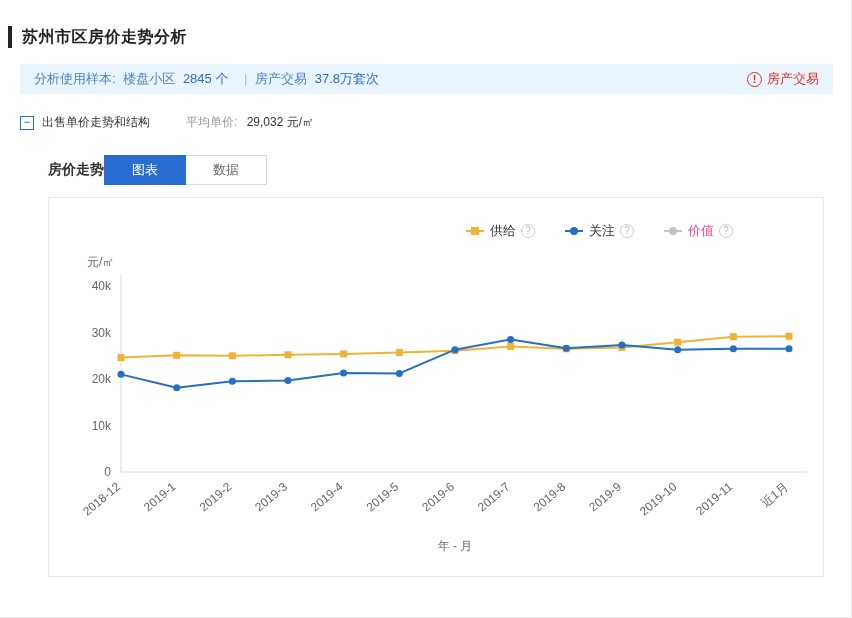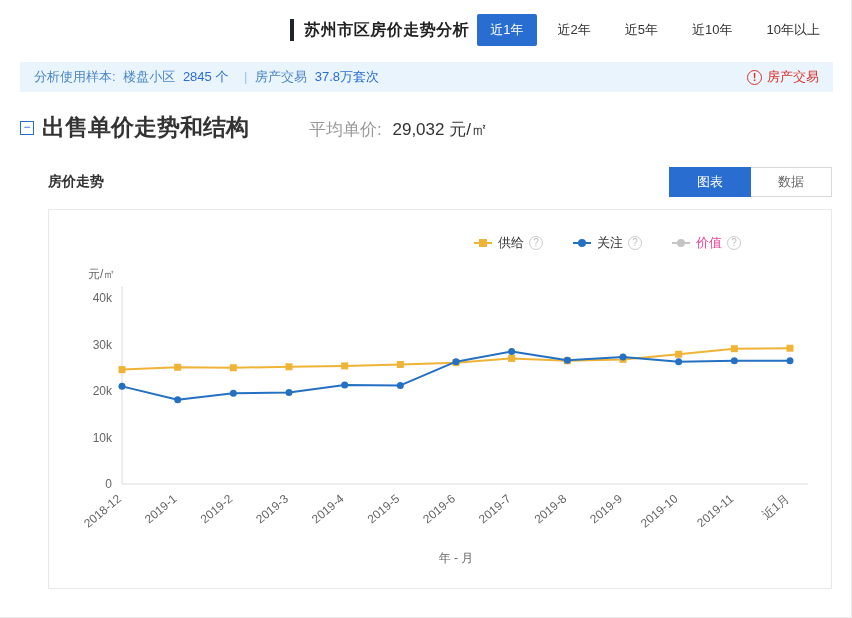--- a/index.html
+++ b/index.html
@@ -4,80 +4,73 @@
 <style>
   *{box-sizing:border-box;margin:0;padding:0}
   html,body{width:852px;height:618px}
   body{
     font-family:"Liberation Sans","DejaVu Sans",sans-serif;
     background:#fff;color:#333;
     border-right:1px solid #e9e9e9;border-bottom:1px solid #e9e9e9;
     overflow:hidden;
   }
   
-  .header{display:flex;justify-content:flex-end;align-items:center;padding:14px 18px 8px 0}
+  .header{display:flex;justify-content:space-between;align-items:center;padding:26px 18px 8px 0}
   .title-wrap{display:flex;align-items:center}
   .accent-bar{width:4px;height:22px;background:#20242c;margin:0 10px 0 8px}
   .page-title{font-size:16px;font-weight:bold;color:#222;letter-spacing:.5px}
   .tabs{display:flex;align-items:center}
   .tab{font-size:13px;color:#333;padding:7px 13px;margin-left:8px;cursor:pointer;border-radius:2px;white-space:nowrap}
   .tab.active{background:#2a6dd0;color:#fff}
   
   .info-bar{margin:8px 18px 0 20px;background:#eaf4fc;display:flex;justify-content:space-between;align-items:center;padding:6px 14px;font-size:13px}
   .info-left span{margin-right:4px}
   .lab{color:#4a86c6}
   .val{color:#2a6dd0}
   .sep{color:#9fc2e2;margin:0 8px}
   .error-link{color:#d9342b;display:flex;align-items:center;cursor:pointer}
   .warn-icon{display:inline-block;width:15px;height:15px;border:1px solid #d9342b;border-radius:50%;
     font-size:11px;line-height:13px;text-align:center;margin-right:5px;font-weight:bold}
   
   .section-header{display:flex;align-items:baseline;padding:20px 18px 0 20px}
   .collapse-box{width:14px;height:14px;border:1px solid #2a6dd0;color:#2a6dd0;font-size:12px;line-height:11px;
     text-align:center;margin-right:8px;cursor:pointer;align-self:center}
-  .section-title{font-size:23px;font-weight:bold;color:#333}
-  .avg-wrap{margin-left:60px;font-size:17px}
+  .section-title{font-size:12px;font-weight:normal;color:#333}
+  .avg-wrap{margin-left:36px;font-size:12px}
   .avg-label{color:#999;margin-right:6px}
   .avg-value{color:#333}
   
-  .trend-row{display:flex;justify-content:space-between;align-items:center;margin:24px 19px 7px 48px}
+  .trend-row{display:flex;justify-content:flex-start;align-items:center;margin:24px 19px 7px 48px}
   .trend-title{font-size:14px;font-weight:bold;color:#333}
   .toggle-group{display:flex}
   .toggle-btn{font-size:13px;padding:5px 27px;border:1px solid #d9d9d9;color:#666;background:#fff;cursor:pointer}
   .toggle-btn.active{background:#2a6dd0;border-color:#2a6dd0;color:#fff}
   .toggle-btn + .toggle-btn{border-left:none}
   
-  .chart-card{margin:12px 19px 0 48px;border:1px solid #e8e8e8;padding:16px 10px 14px 10px}
+  .chart-card{margin:12px 27px 0 48px;border:1px solid #e8e8e8;padding:16px 10px 14px 10px}
   .legend{display:flex;justify-content:flex-end;align-items:center;padding:8px 80px 4px 0}
   .legend-item{display:flex;align-items:center;margin-left:30px;cursor:pointer;font-size:13px;color:#333}
   .legend-line{display:inline-block;width:18px;height:2px;position:relative;margin-right:6px}
   .legend-dot{position:absolute;left:5px;top:-3px;width:8px;height:8px}
   .legend-dot.circle{border-radius:50%}
   .legend-label{margin-right:5px}
   .legend-item.disabled .legend-label{color:#ec4899}
   .help-icon{display:inline-block;width:14px;height:14px;border:1px solid #ccc;border-radius:50%;color:#bbb;
     font-size:10px;line-height:12px;text-align:center;cursor:pointer}
   .tick{font-size:12px;fill:#666}
   .axis-unit{font-size:12px;fill:#666}
   .footnote{font-size:12px;color:#555;text-align:center;margin-top:2px}
 </style>
 </head>
 <body>
 
 <div class="header">
   <div class="title-wrap">
     <span class="accent-bar"></span>
     <span class="page-title">苏州市区房价走势分析</span>
-  </div>
-  <div class="tabs">
-    <span class="tab active">近1年</span>
-    <span class="tab">近2年</span>
-    <span class="tab">近5年</span>
-    <span class="tab">近10年</span>
-    <span class="tab">10年以上</span>
   </div>
 </div>
 
 <div class="info-bar">
   <div class="info-left">
     <span class="lab">分析使用样本:</span>
     <span class="lab">楼盘小区</span>
     <span class="val">2845 个</span>
     <span class="sep">|</span>
     <span class="lab">房产交易</span>

